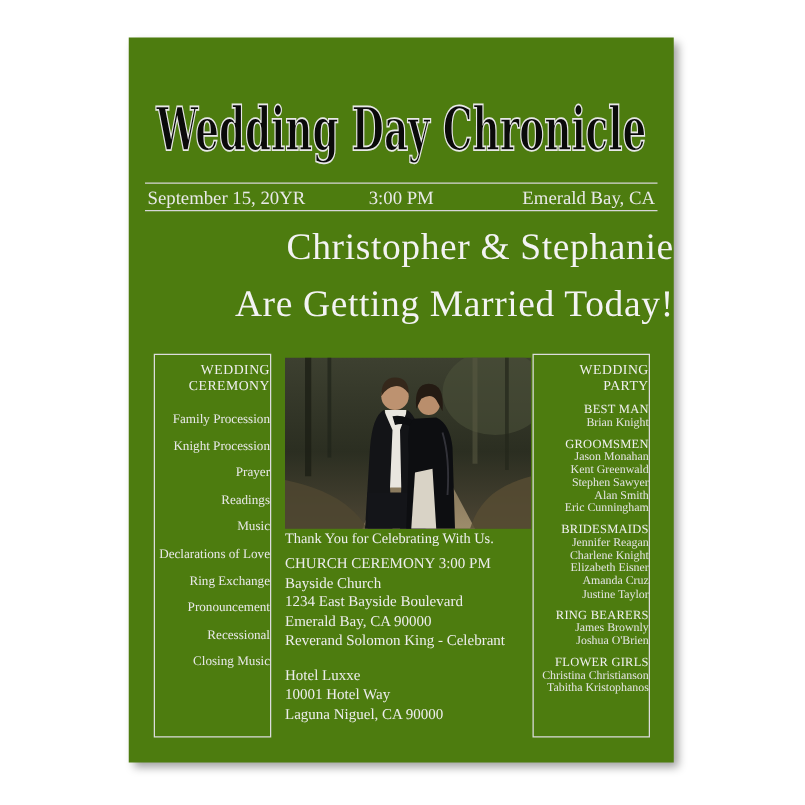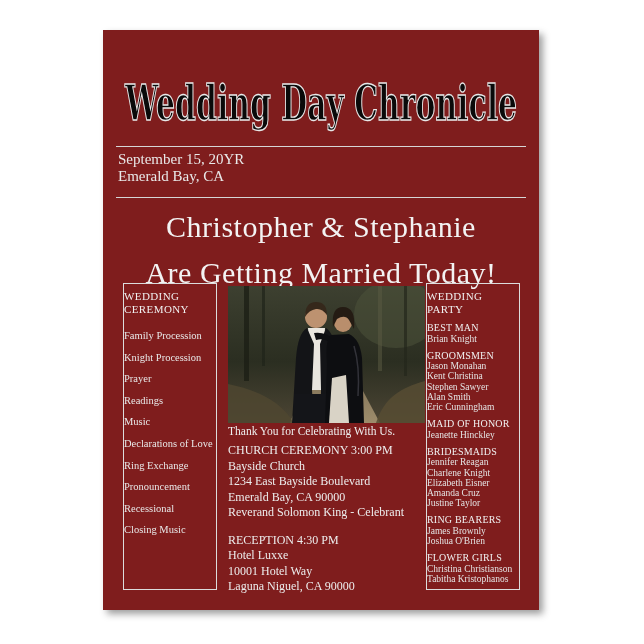--- a/index.html
+++ b/index.html
@@ -4,43 +4,43 @@
 <style>
   html,body { margin:0; padding:0; }
   body {
     width:644px; height:644px; position:relative;
     background:#ffffff;
     font-family:"Liberation Serif", serif;
     overflow:hidden;
   }
   .poster {
     position:absolute; left:103px; top:30px; width:436px; height:580px;
-    background:#7f1d1d; color:#ededed;
+    background:#4d7c0f; color:#ededed;
     box-shadow:4px 4px 7px rgba(0,0,0,0.38);
   }
   .masthead-svg { display:block; margin:28px auto 0; }
   .dateline {
     margin:4px 13px 0;
     border-top:1px solid #d6d6d6; border-bottom:1px solid #d6d6d6;
-    display:flex; align-items:baseline; padding:4px 2px 12px;
-    font-size:15px; color:#e9e9e9;flex-direction:column;
+    display:flex; align-items:baseline; padding:4px 2px 0;
+    font-size:15px; color:#e9e9e9;
   }
   .dl-date { flex:1; text-align:left; }
   .dl-time { flex:1; text-align:center; }
   .dl-loc  { flex:1; text-align:right; }
   .headline {
-    text-align:center; margin-top:6px;
+    text-align:right; margin-top:6px;
     font-size:30px; line-height:46px; font-weight:400;
     color:#f3f3f3; letter-spacing:0.5px;
   }
   
   .col-box {
     position:absolute; top:253px; height:307px; width:94px;
     border:1px solid #dcdcdc; box-sizing:border-box;
-    text-align:left;
+    text-align:right;
   }
   .col-left  { left:20px; }
   .col-right { left:323px; }
   .col-header { margin-top:6px; font-size:11px; line-height:13px; letter-spacing:0.4px; color:#f0f0f0; }
   .ceremony-items { margin-top:9px; }
   .ceremony-item { font-size:10.5px; line-height:21.6px; color:#e8e8e8; }
   .wp-group { margin-top:6px; }
   .wp-role  { font-size:10px; line-height:11.5px; letter-spacing:0.2px; color:#f0f0f0; }
   .wp-name  { font-size:9.5px; line-height:10.2px; color:#e4e4e4; }
   .col-center {
@@ -56,20 +56,21 @@
 <body>
 
 <div class="poster">
 
   <svg class="masthead-svg" width="436" height="84" viewBox="0 0 436 84">
     <text x="218" y="62" text-anchor="middle" font-family="DejaVu Serif, serif" font-weight="bold" font-size="48" fill="#0a0a0a" stroke="#e8e8e8" stroke-width="1.4" textLength="392" lengthAdjust="spacingAndGlyphs">Wedding Day Chronicle</text>
   </svg>
 
   <div class="dateline">
     <span class="dl-date">September 15, 20YR</span>
+    <span class="dl-time">3:00 PM</span>
     <span class="dl-loc">Emerald Bay, CA</span>
   </div>
 
   <div class="headline">
     <div>Christopher &amp; Stephanie</div>
     <div>Are Getting Married Today!</div>
   </div>
 
   <div class="col-box col-left">
     <div class="col-header">
@@ -132,51 +133,46 @@
 
     <div class="venue-block church">
       <div>CHURCH CEREMONY 3:00 PM</div>
       <div>Bayside Church</div>
       <div>1234 East Bayside Boulevard</div>
       <div>Emerald Bay, CA 90000</div>
       <div>Reverand Solomon King - Celebrant</div>
     </div>
 
     <div class="venue-block reception">
-      <div>RECEPTION 4:30 PM</div>
       <div>Hotel Luxxe</div>
       <div>10001 Hotel Way</div>
       <div>Laguna Niguel, CA 90000</div>
     </div>
   </div>
 
   <div class="col-box col-right">
     <div class="col-header">
       <div>WEDDING</div>
       <div>PARTY</div>
     </div>
 
     <div class="wp-group">
       <div class="wp-role">BEST MAN</div>
       <div class="wp-name">Brian Knight</div>
     </div>
 
     <div class="wp-group">
       <div class="wp-role">GROOMSMEN</div>
       <div class="wp-name">Jason Monahan</div>
-      <div class="wp-name">Kent Christina</div>
+      <div class="wp-name">Kent Greenwald</div>
       <div class="wp-name">Stephen Sawyer</div>
       <div class="wp-name">Alan Smith</div>
       <div class="wp-name">Eric Cunningham</div>
     </div>
 
-    <div class="wp-group">
-      <div class="wp-role">MAID OF HONOR</div>
-      <div class="wp-name">Jeanette Hinckley</div>
-    </div>
 
     <div class="wp-group">
       <div class="wp-role">BRIDESMAIDS</div>
       <div class="wp-name">Jennifer Reagan</div>
       <div class="wp-name">Charlene Knight</div>
       <div class="wp-name">Elizabeth Eisner</div>
       <div class="wp-name">Amanda Cruz</div>
       <div class="wp-name">Justine Taylor</div>
     </div>
 

